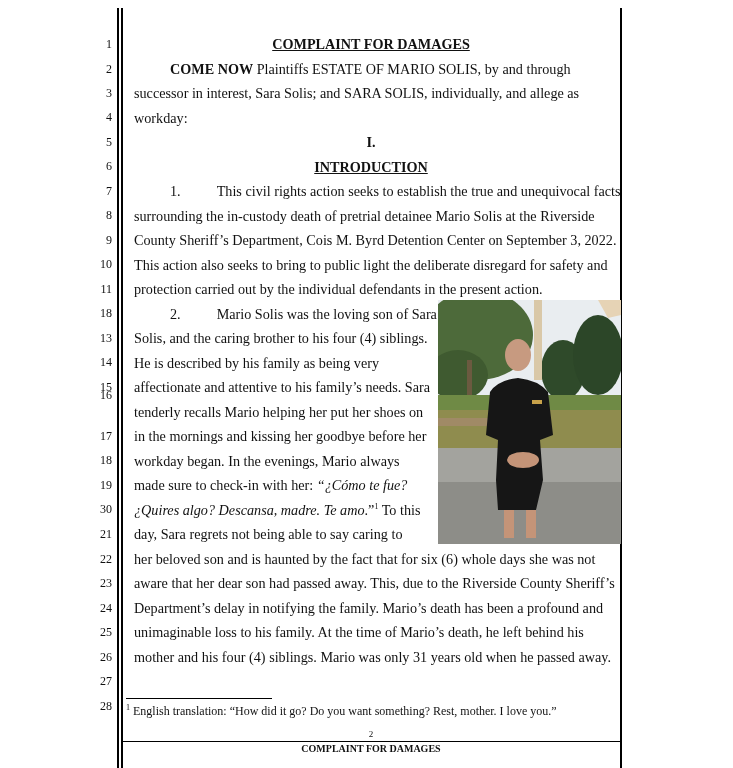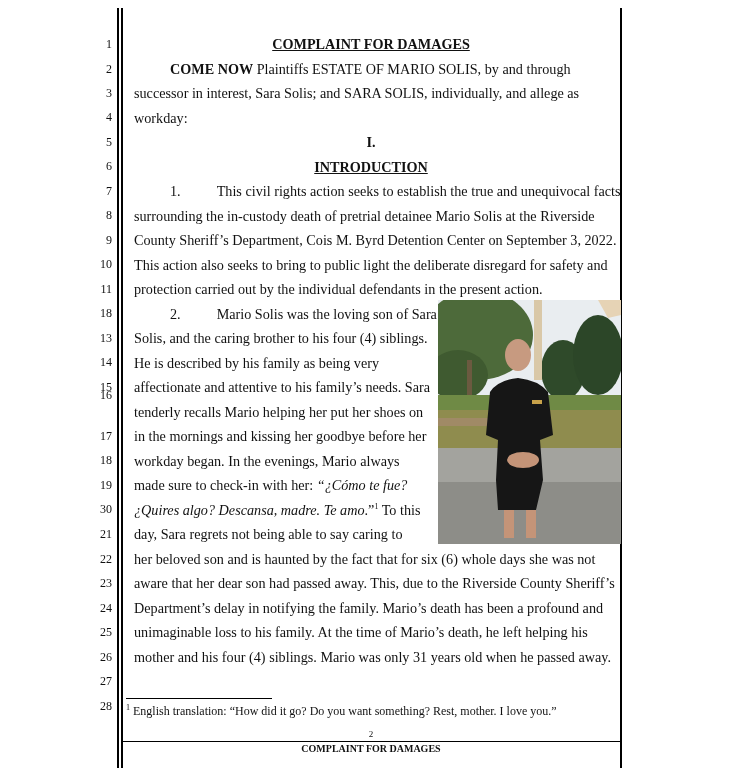--- a/index.html
+++ b/index.html
@@ -79,21 +79,21 @@
 <div class="txt" style="top:378px">affectionate and attentive to his family’s needs.  Sara</div>
 <div class="txt" style="top:403px">tenderly recalls Mario helping her put her shoes on</div>
 <div class="txt" style="top:427px">in the mornings and kissing her goodbye before her</div>
 <div class="txt" style="top:452px">workday began.  In the evenings, Mario always</div>
 <div class="txt" style="top:476px"><span>made sure to check-in with her: </span><i>“¿Cómo te fue?</i></div>
 <div class="txt" style="top:501px"><i>¿Quires algo? Descansa, madre. Te amo</i><span>.”</span><sup>1</sup><span>  To this</span></div>
 <div class="txt" style="top:525px">day, Sara regrets not being able to say caring to</div>
 <div class="txt" style="top:550px">her beloved son and is haunted by the fact that for six (6) whole days she was not</div>
 <div class="txt" style="top:574px">aware that her dear son had passed away.  This, due to the Riverside County Sheriff’s</div>
 <div class="txt" style="top:599px">Department’s delay in notifying the family. Mario’s death has been a profound and</div>
-<div class="txt" style="top:623px">unimaginable loss to his family.  At the time of Mario’s death, he left helping his</div>
+<div class="txt" style="top:623px">unimaginable loss to his family.  At the time of Mario’s death, he left behind his</div>
 <div class="txt" style="top:648px">mother and his four (4) siblings. Mario was only 31 years old when he passed away.</div>
 
 <div class="photo">
   <svg width="183" height="244" viewBox="0 0 183 244" xmlns="http://www.w3.org/2000/svg">
     <rect width="183" height="244" fill="#dfe4e6"></rect>
 
     <rect x="0" y="0" width="183" height="100" fill="#e9edf0"></rect>
 
     <ellipse cx="40" cy="35" rx="55" ry="45" fill="#4d6a3a"></ellipse>
     <ellipse cx="20" cy="75" rx="30" ry="25" fill="#3f5a30"></ellipse>

